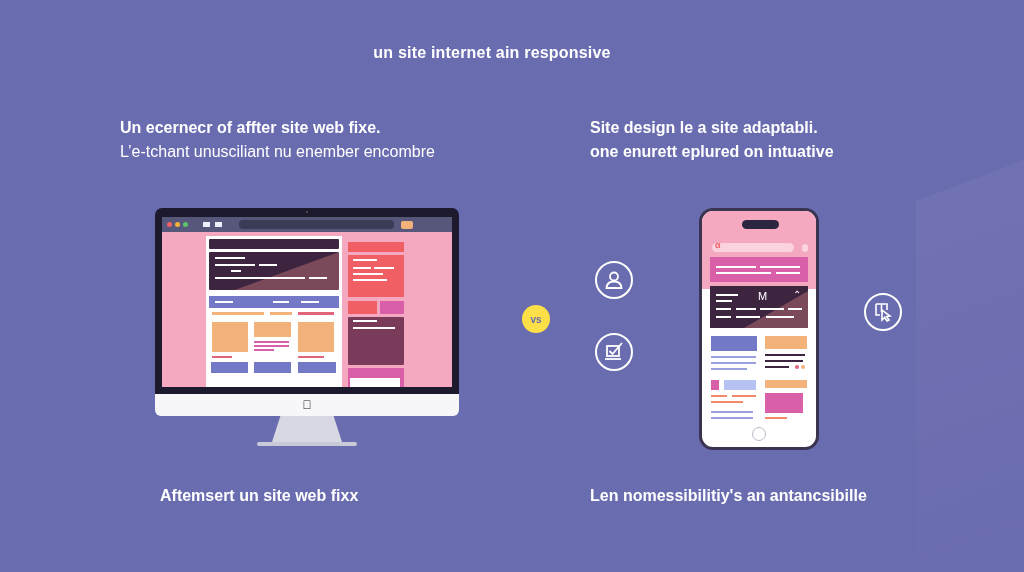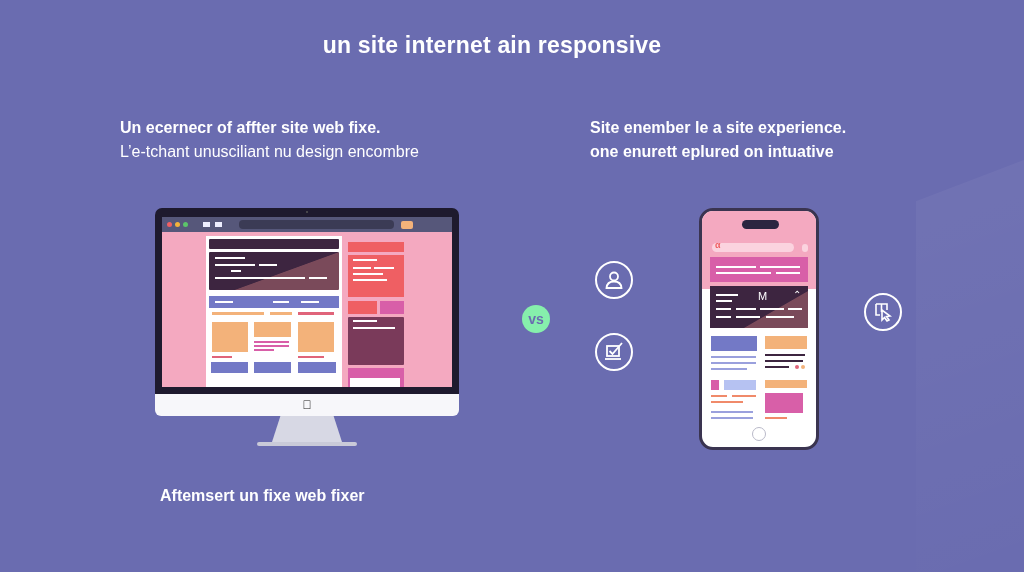--- a/index.html
+++ b/index.html
@@ -9,22 +9,22 @@
     font-family: "Liberation Sans", "DejaVu Sans", sans-serif;
     color: #ffffff;
     position: relative;
   }
   .bg-facet {
     position: absolute; right: 0; top: 160px; width: 180px; height: 412px;
     background: linear-gradient(160deg, rgba(255,255,255,0.05), rgba(255,255,255,0.0));
     clip-path: polygon(40% 10%, 100% 0, 100% 100%, 40% 100%);
   }
   .title {
-    position: absolute; top: 32px; left: 0; width: 984px; text-align: center;
-    font-size: 23px; font-weight: bold; letter-spacing: 0.2px;
+    position: absolute; top: 44px; left: 0; width: 984px; text-align: center;
+    font-size: 16px; font-weight: bold; letter-spacing: 0.2px;
   }
   .caption { position: absolute; text-align: left; }
   .caption .l1 { font-size: 16px; font-weight: bold; line-height: 24px; }
   .caption .l2 { font-size: 16px; line-height: 24px; }
   .cap-tl { left: 120px; top: 116px; width: 360px; }
   .cap-tl .l2 { font-weight: normal; }
   .cap-tr { left: 590px; top: 116px; width: 330px; }
   .cap-tr .l2 { font-weight: bold; }
   .cap-bl { left: 160px; top: 484px; width: 280px; }
   .cap-br { left: 590px; top: 484px; width: 340px; }
@@ -59,41 +59,41 @@
     position: absolute; left: 699px; top: 208px; width: 120px; height: 242px;
     border: 3px solid #3a3450; border-radius: 14px; background: #fff; overflow: hidden;
   }
   .phone-inner { position: absolute; inset: 0; }
   .notch { position: absolute; left: 40px; top: 9px; width: 37px; height: 9px; border-radius: 5px; background: #2b2540; }
   .home-btn { position: absolute; left: 50px; bottom: 6px; width: 14px; height: 14px; border-radius: 50%; border: 1.5px solid #b9b9c8; }
 
   
   .vs {
     position: absolute; left: 522px; top: 305px; width: 28px; height: 28px; border-radius: 50%;
-    background: #86efac; color: #6a6cb0; font-size: 14px; font-weight: bold;
+    background: #fde047; color: #6a6cb0; font-size: 10px; font-weight: bold;
     display: flex; align-items: center; justify-content: center;
   }
   .circ-icon {
     position: absolute; width: 38px; height: 38px; border-radius: 50%;
     border: 2px solid #ffffff; display: flex; align-items: center; justify-content: center;
   }
 </style>
 </head>
 <body>
 
 <div class="bg-facet"></div>
 
 <h1 class="title">un site internet ain responsive</h1>
 
 <div class="caption cap-tl">
   <div class="l1">Un ecernecr of affter site web fixe.</div>
-  <div class="l2">L’e-tchant unusciliant nu design encombre</div>
+  <div class="l2">L’e-tchant unusciliant nu enember encombre</div>
 </div>
 <div class="caption cap-tr">
-  <div class="l1">Site enember le a site experience.</div>
+  <div class="l1">Site design le a site adaptabli.</div>
   <div class="l2">one enurett eplured on intuative</div>
 </div>
 
 <div class="imac">
   <div class="imac-bezel">
     <div class="imac-cam"></div>
     <div class="screen">
       <div class="browser-bar">
         <span class="dot" style="background:#ef5f63"></span>
         <span class="dot" style="background:#f3b23a"></span>
@@ -231,16 +231,17 @@
     <div class="blk" style="left:9px;top:190px;width:32px;height:2px;background:#f08a6a"></div>
     <div class="blk" style="left:63px;top:182px;width:38px;height:20px;background:#d85fa8"></div>
     <div class="blk" style="left:9px;top:200px;width:42px;height:2px;background:#9aa0dd"></div>
     <div class="blk" style="left:9px;top:206px;width:42px;height:2px;background:#9aa0dd"></div>
     <div class="blk" style="left:63px;top:206px;width:22px;height:2px;background:#f08a6a"></div>
     <div class="home-btn"></div>
   </div>
 </div>
 
 <div class="caption cap-bl">
-  <div class="l1">Aftemsert un fixe web fixer</div>
+  <div class="l1">Aftemsert un site web fixx</div>
 </div>
 <div class="caption cap-br">
+  <div class="l1">Len nomessibilitiy's an antancsibille</div>
 </div>
 
 </body></html>

